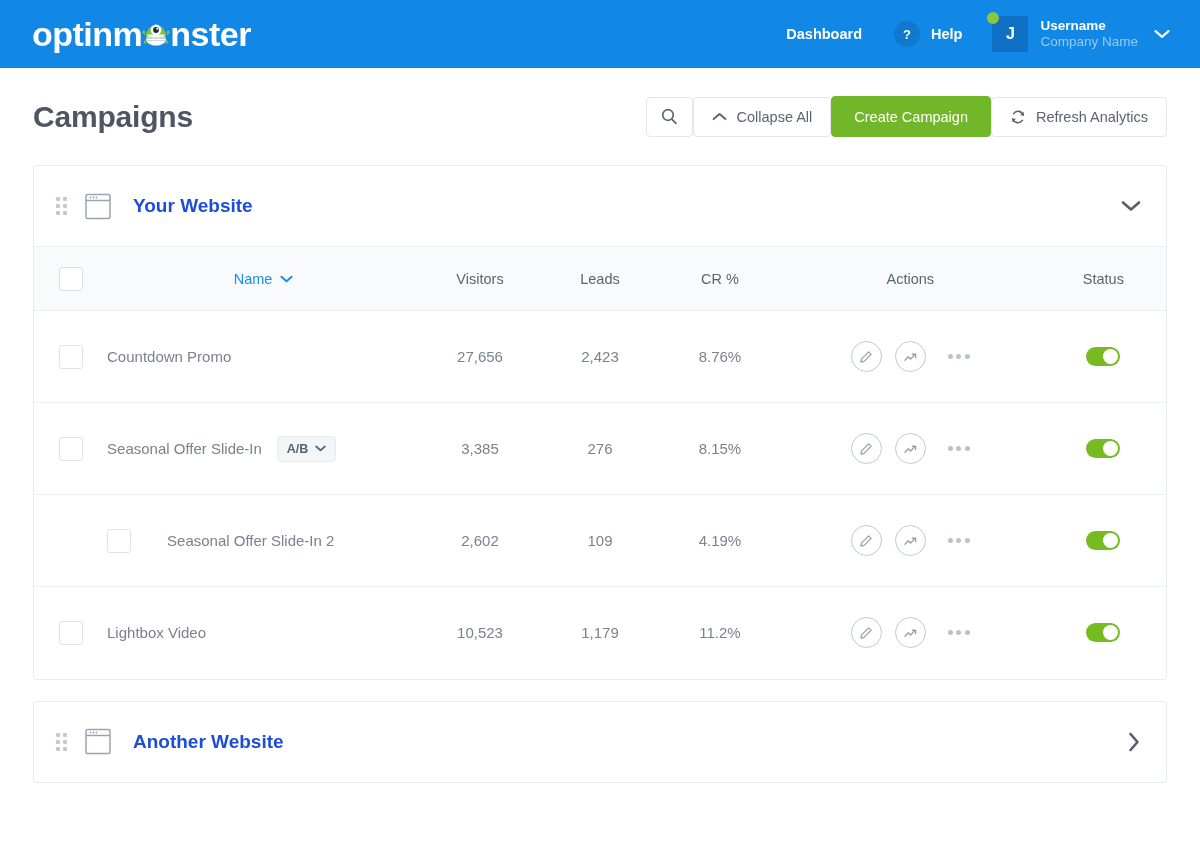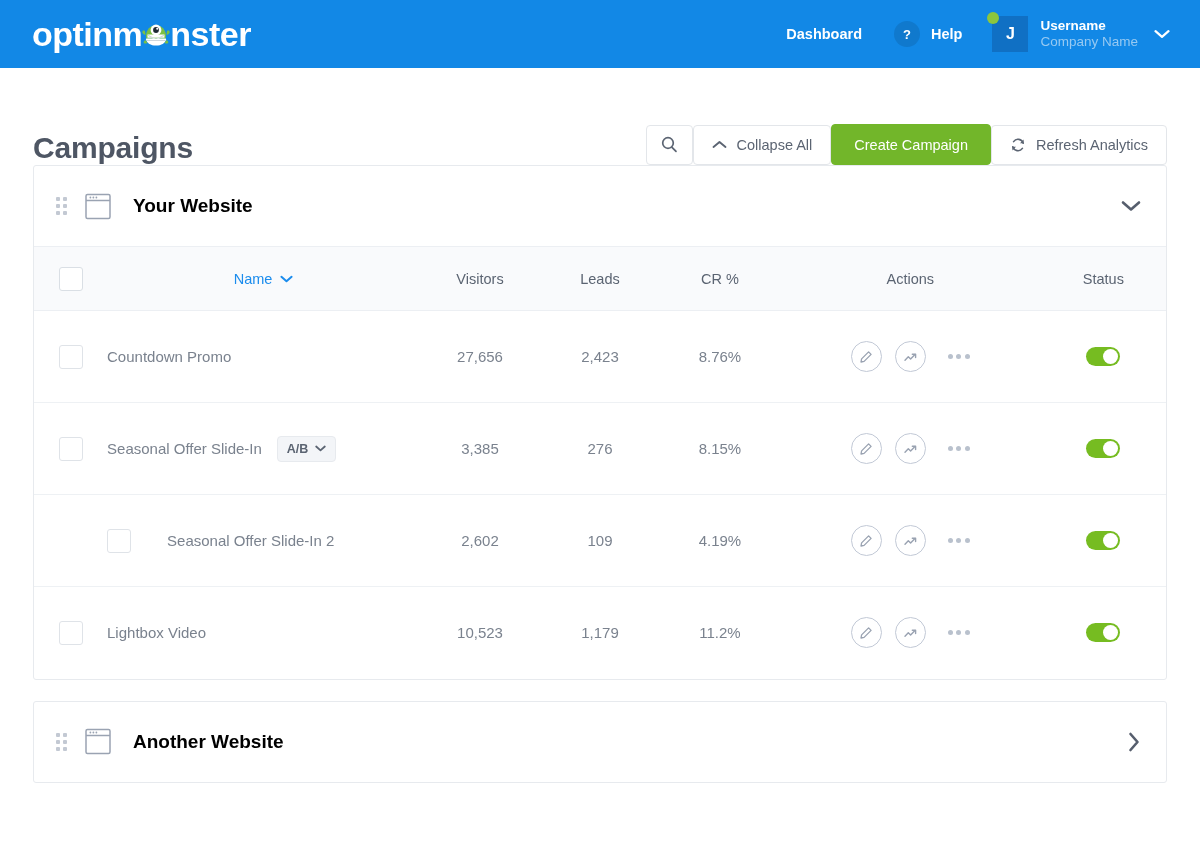--- a/index.html
+++ b/index.html
@@ -50,21 +50,21 @@
     position: absolute; top: -4px; left: -5px;
     width: 12px; height: 12px; border-radius: 50%; background: #8cc63e;
   }
   .user-meta { line-height: 1.18; }
   .user-name { color: #ffffff; font-size: 13.5px; font-weight: bold; }
   .user-company { color: #96c9f2; font-size: 13.5px; }
   .user-caret { margin-left: 16px; display: flex; align-items: center; }
 
   
   .page-head {
-    display: flex; align-items: flex-end;
+    display: flex; align-items: center;
     padding: 0 33px; height: 97px;
   }
   .page-title { font-size: 30px; font-weight: bold; color: #4e5664; letter-spacing: -0.2px; }
   .toolbar { margin-left: auto; display: flex; align-items: center; }
   .btn {
     height: 40px; border: 1px solid #e3e6ea; background: #ffffff;
     border-radius: 4px; color: #5b6472; font-size: 14.5px;
     display: flex; align-items: center; justify-content: center;
     padding: 0 18px; cursor: pointer; white-space: nowrap;
   }
@@ -84,21 +84,21 @@
   .panel-head {
     height: 80px; display: flex; align-items: center;
     padding: 0 25px 0 22px; cursor: pointer;
   }
   .drag-handle {
     display: grid; grid-template-columns: repeat(2, 4px);
     grid-template-rows: repeat(3, 4px); gap: 3px; margin-right: 18px;
   }
   .drag-handle i { width: 4px; height: 4px; background: #c3c9d3; border-radius: 1px; display: block; }
   .site-icon { margin-right: 22px; display: flex; align-items: center; }
-  .site-name { font-size: 19px; font-weight: bold; color: #000000; }
+  .site-name { font-size: 19px; font-weight: bold; color: #1d4ed8; }
   .panel-caret { margin-left: auto; display: flex; align-items: center; }
 
   
   table.camp { width: 100%; border-collapse: collapse; table-layout: fixed; }
   table.camp thead tr { background: #f9fafc; border-top: 1px solid #eceff3; border-bottom: 1px solid #eceff3; }
   table.camp th {
     height: 64px; font-size: 14.5px; font-weight: normal;
     color: #5b6472; text-align: center; vertical-align: middle;
   }
   th.col-check, td.col-check { width: 70px; }

